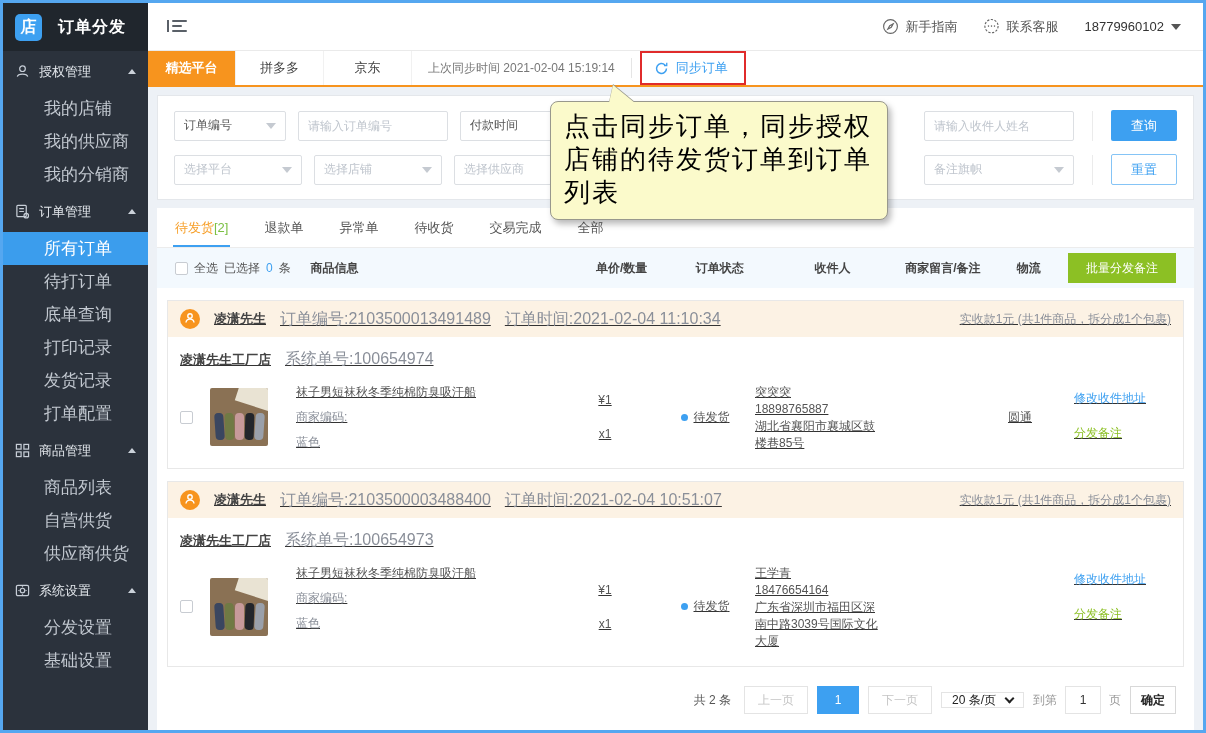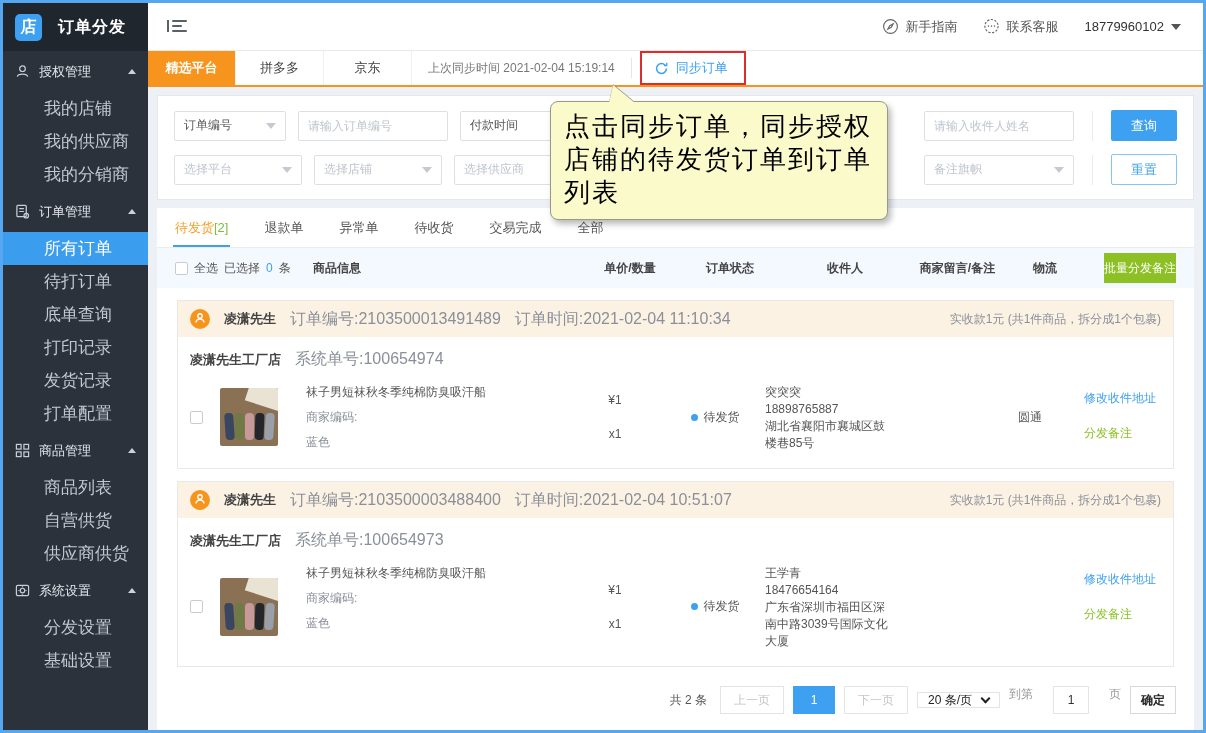--- a/index.html
+++ b/index.html
@@ -90,24 +90,24 @@
   .h-select { width:130px; display:flex; align-items:center; gap:6px; color:#555; }
   .h-select .num { color:#3DA0F1; }
   .hc { color:#444; font-weight:bold; font-size:12px; }
   .h-info { width:275px; padding-left:8px; font-weight:bold; color:#444; }
   .h-price { width:100px; text-align:center; }
   .h-status { width:100px; text-align:center; }
   .h-rec { width:130px; text-align:center; }
   .h-note { width:95px; text-align:center; }
   .h-log { width:80px; text-align:center; }
   .h-act { flex:1; display:flex; justify-content:flex-end; }
-  .btn-green { height:30px; padding:0 0; background:#8CC024; color:#fff; font-size:12px; border:none;
+  .btn-green { height:30px; padding:0 18px; background:#8CC024; color:#fff; font-size:12px; border:none;
                cursor:pointer; white-space:nowrap; font-family:inherit; }
 
-  .order-card { margin:12px 20px 0; border:1px solid #E8E8E8; flex-shrink:0; }
+  .order-card { margin:12px 10px 0; border:1px solid #E8E8E8; flex-shrink:0;text-decoration:underline; }
   .ohead { height:36px; background:#FCF2E4; display:flex; align-items:center; padding:0 12px; gap:14px; }
   .shop { font-weight:bold; color:#444; font-size:13px; }
   .meta { color:#8A8F99; font-size:16px; }
   .amount { margin-left:auto; color:#8A8F99; font-size:12px; }
   .osub { padding:12px 12px 2px; display:flex; gap:14px; align-items:center; }
   .factory { font-weight:bold; color:#444; font-size:13px; }
   .obody { display:flex; align-items:stretch; padding:10px 0 16px 12px; }
   .c-check { width:30px; display:flex; align-items:center; }
   .c-img { width:76px; display:flex; align-items:center; }
   .pimg { width:58px; height:58px; background:#8A7154; position:relative; overflow:hidden; border-radius:2px; }
@@ -130,21 +130,21 @@
   
   .pagination { margin-top:auto; display:flex; align-items:center; justify-content:flex-end; gap:9px;
                 padding:14px 18px 16px; font-size:12px; color:#555; flex-shrink:0; }
   .pg-total { margin-right:4px; }
   .pg-btn { min-width:64px; height:28px; border:1px solid #E4E4E4; display:flex; align-items:center; justify-content:center;
             color:#C4C4C4; background:#fff; cursor:pointer; }
   .pg-cur { width:42px; height:28px; background:#3DA0F1; color:#fff; display:flex; align-items:center; justify-content:center; cursor:pointer; }
   .pg-select { height:16px; border:1px solid #E4E4E4; display:flex; align-items:center; padding:0 10px; gap:10px;
                color:#222; background:#fff; cursor:pointer; }
   .chev { width:7px; height:7px; border-right:2px solid #222; border-bottom:2px solid #222; transform:rotate(45deg); margin-top:-4px; }
-  .pg-goto { display:flex; align-items:flex-start; gap:20px; color:#999; }
+  .pg-goto { display:flex; align-items:center; gap:8px; color:#999; }
   .pg-input { width:36px; height:28px; border:1px solid #E4E4E4; text-align:center; font-size:12px; color:#333;
               font-family:inherit; outline:none; }
   .pg-confirm { width:46px; height:28px; border:1px solid #D8D8D8; background:#fff; color:#222; font-weight:bold;
                 font-size:12px; cursor:pointer; font-family:inherit; }
 
   svg { display:block; }
 </style>
 </head>
 <body>
 

